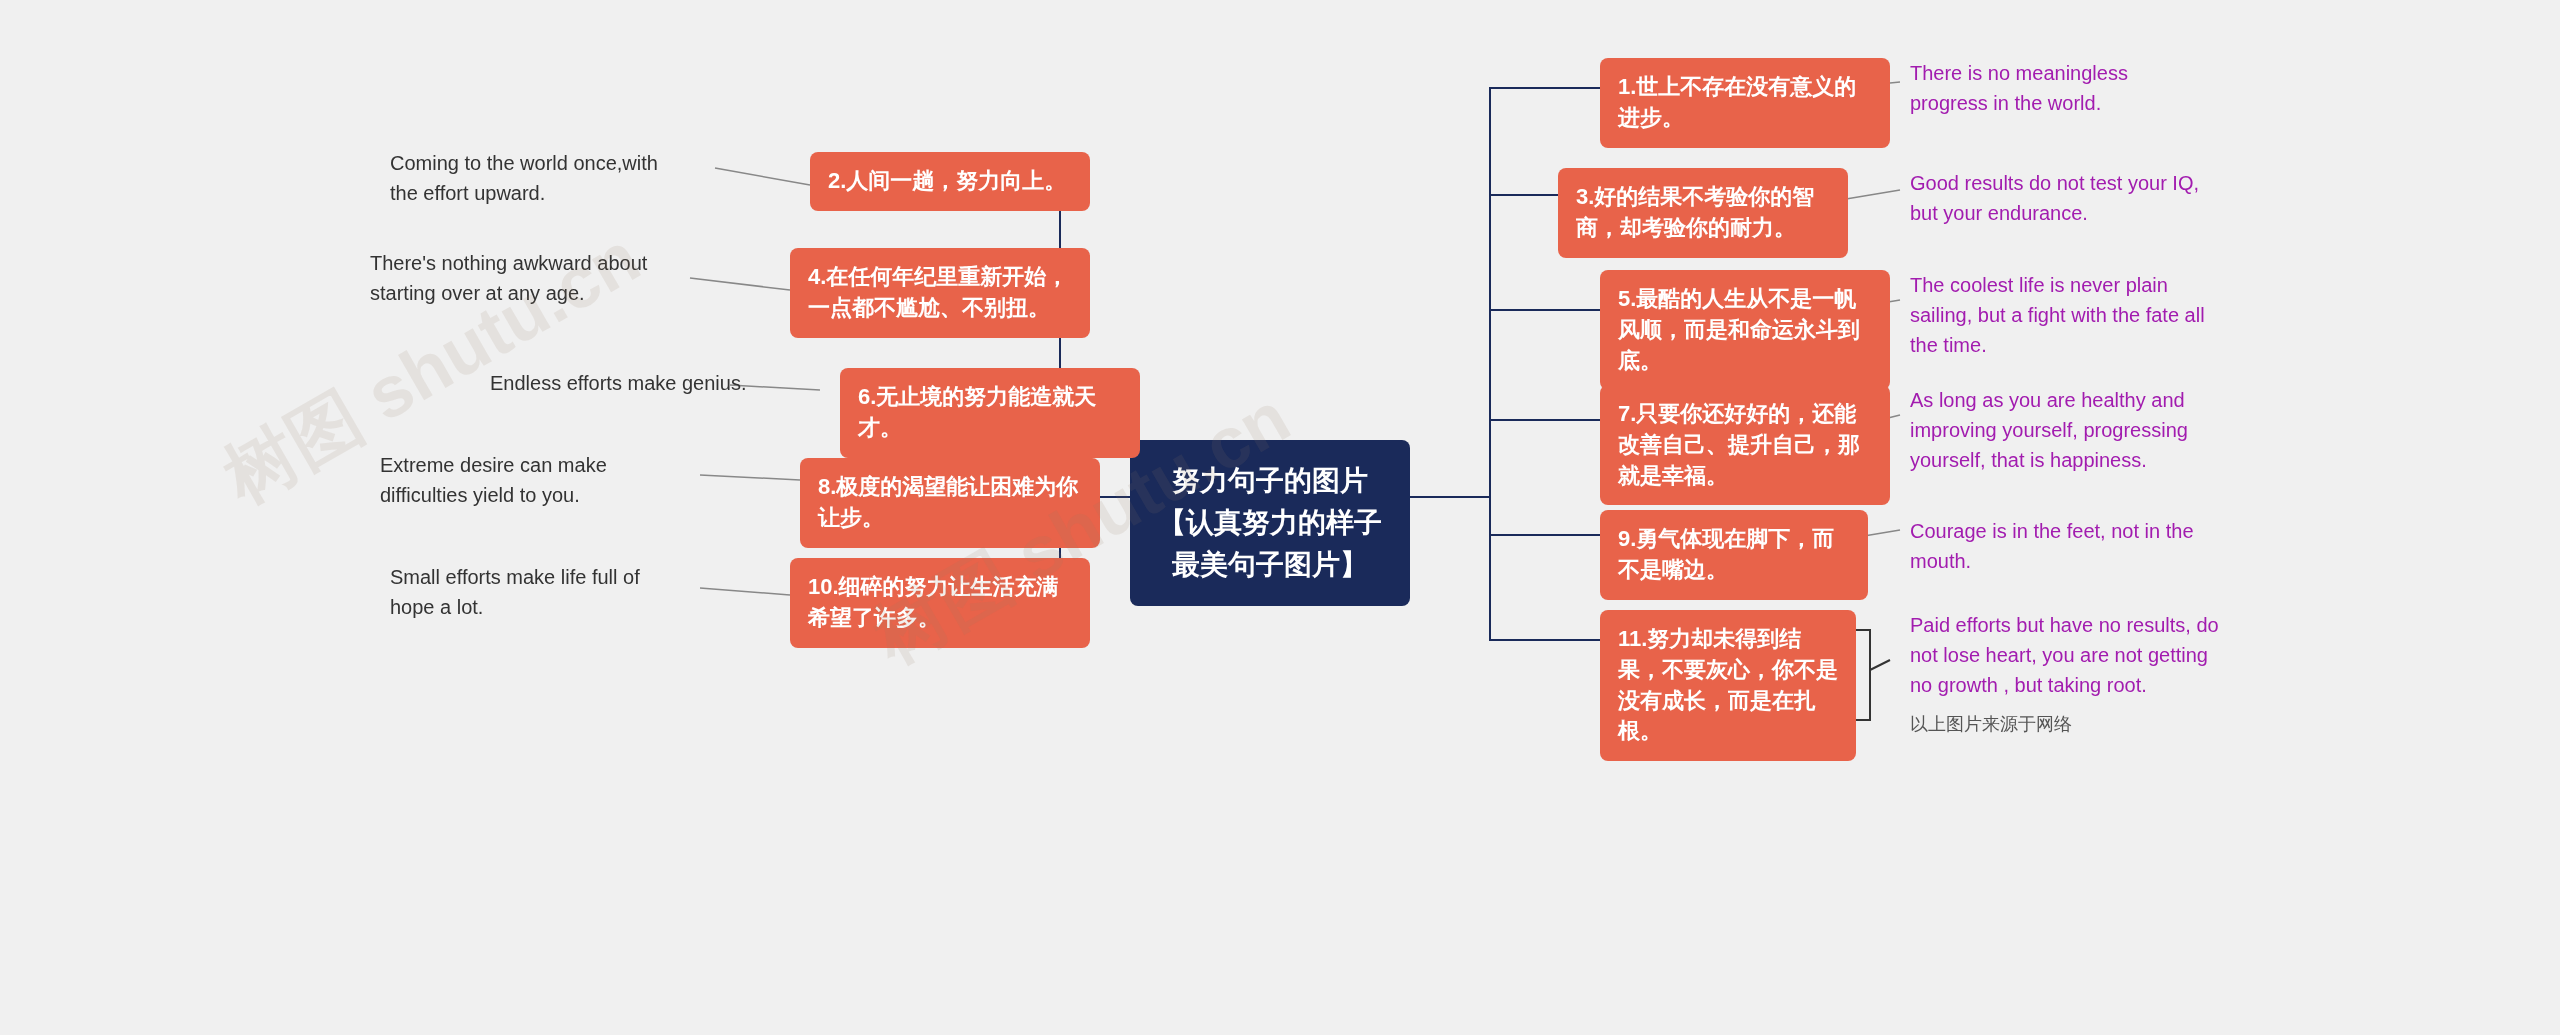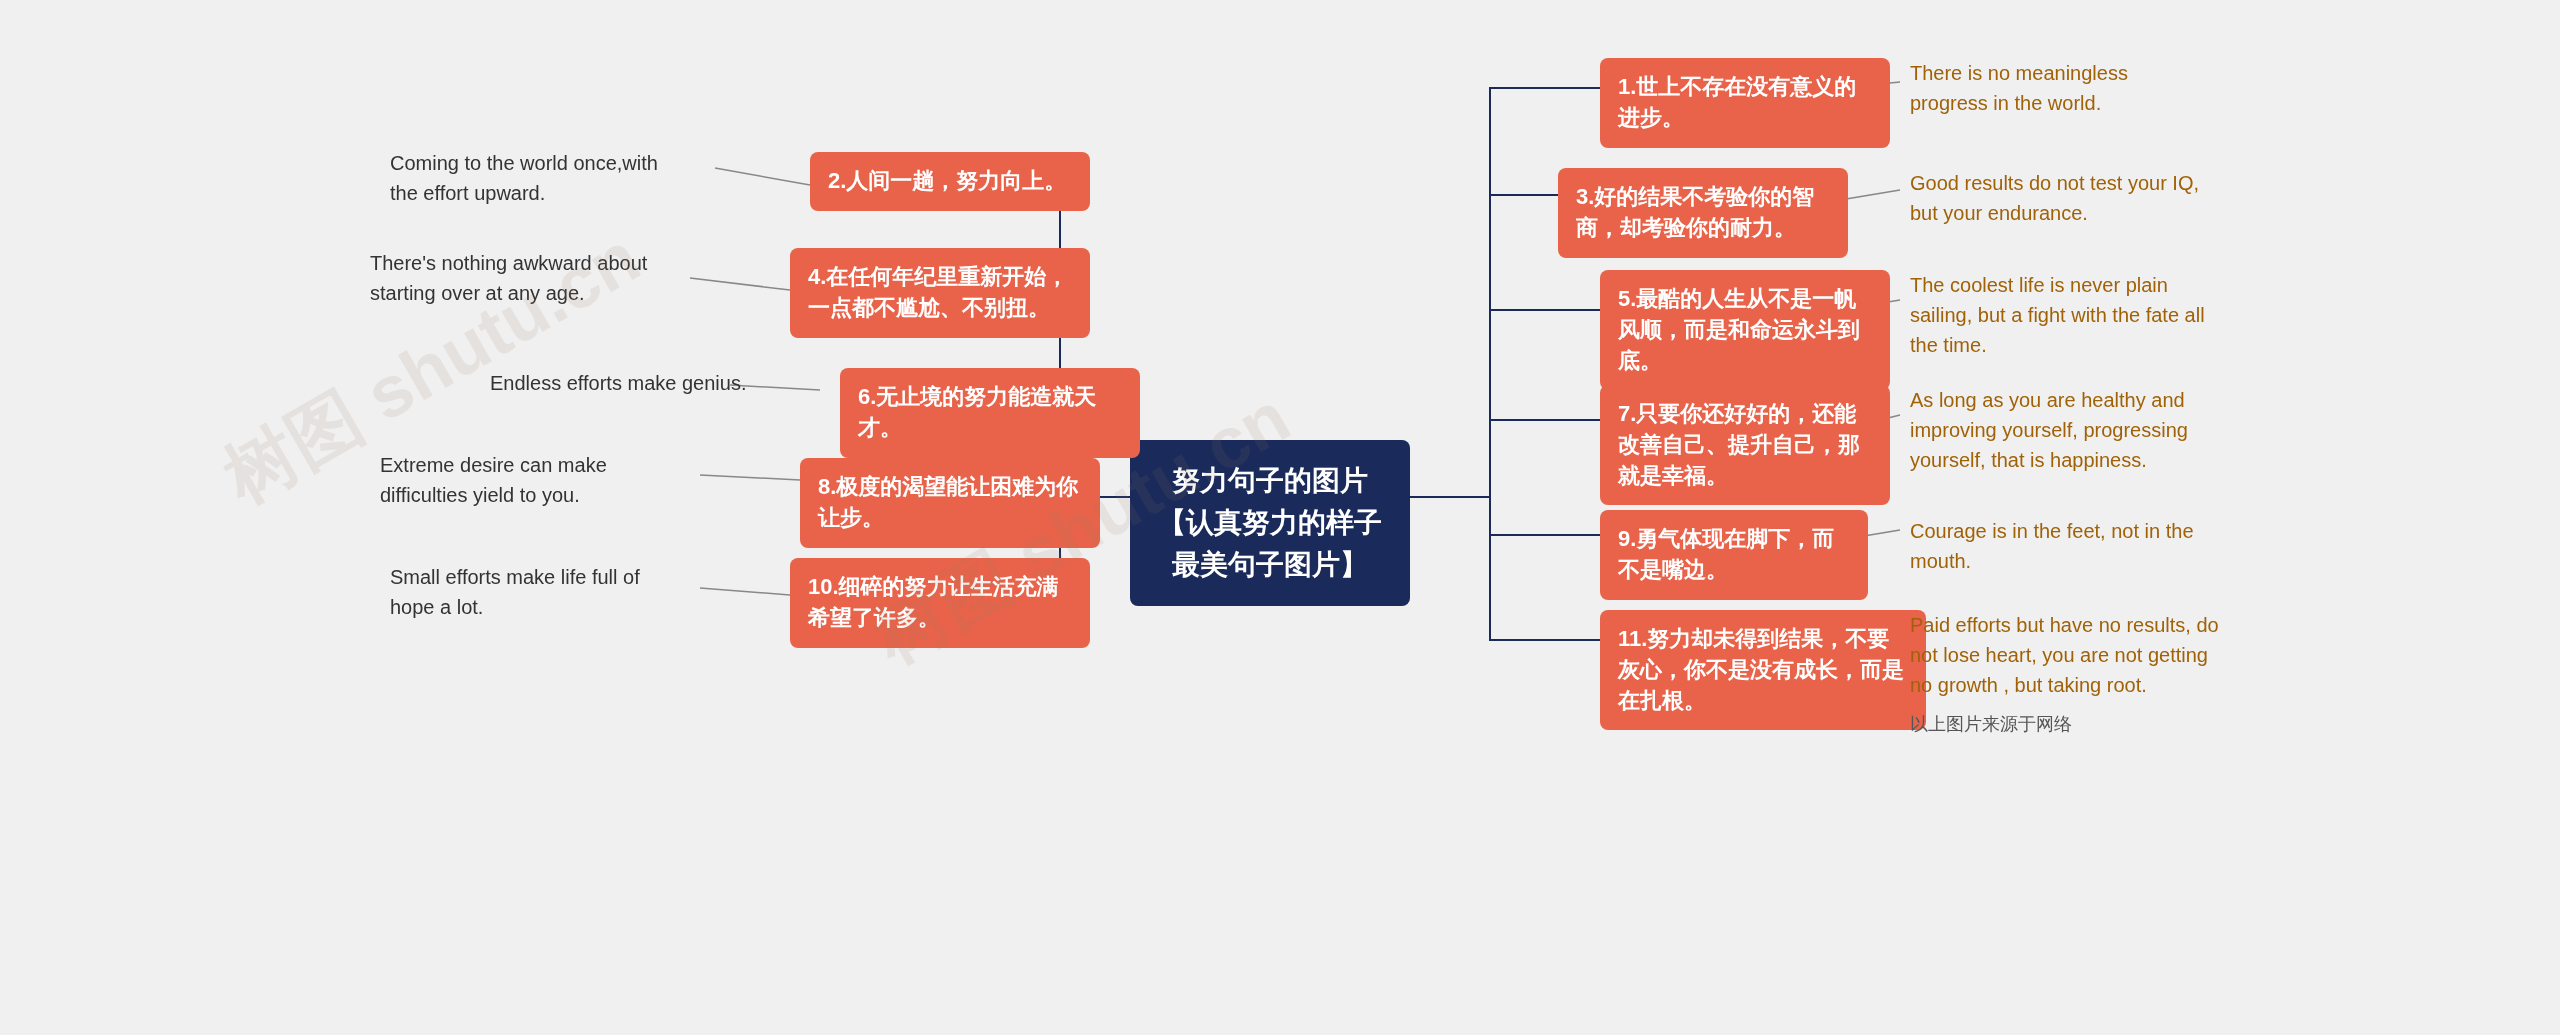--- a/index.html
+++ b/index.html
@@ -91,21 +91,21 @@
       color: #333;
       line-height: 1.5;
       z-index: 5;
       max-width: 300px;
     }
 
     
     .right-desc {
       position: absolute;
       font-size: 20px;
-      color: #a16207;
+      color: #a21caf;
       line-height: 1.5;
       z-index: 5;
       max-width: 320px;
     }
 
     .small-note {
       position: absolute;
       font-size: 18px;
       color: #555;
       z-index: 5;
@@ -221,21 +221,21 @@
     <span>As long as you are healthy and improving yourself, progressing yourself, that is happiness.</span>
   </div>
 
   <div class="right-node" style="left: 1600px; top: 510px; width: 268px;">
     <span>9.勇气体现在脚下，而不是嘴边。</span>
   </div>
   <div class="right-desc" style="left: 1910px; top: 516px; max-width: 300px;">
     <span>Courage is in the feet, not in the mouth.</span>
   </div>
 
-  <div class="right-node" style="left: 1600px; top: 610px; width: 326px;">
+  <div class="right-node" style="left: 1600px; top: 610px; width: 256px;">
     <span>11.努力却未得到结果，不要灰心，你不是没有成长，而是在扎根。</span>
   </div>
   <div class="right-desc" style="left: 1910px; top: 610px; max-width: 320px;">
     <span>Paid efforts but have no results, do not lose heart, you are not getting no growth , but taking root.</span>
   </div>
   <div class="small-note" style="left: 1910px; top: 712px;">
     <span>以上图片来源于网络</span>
   </div>
 
 </div>

